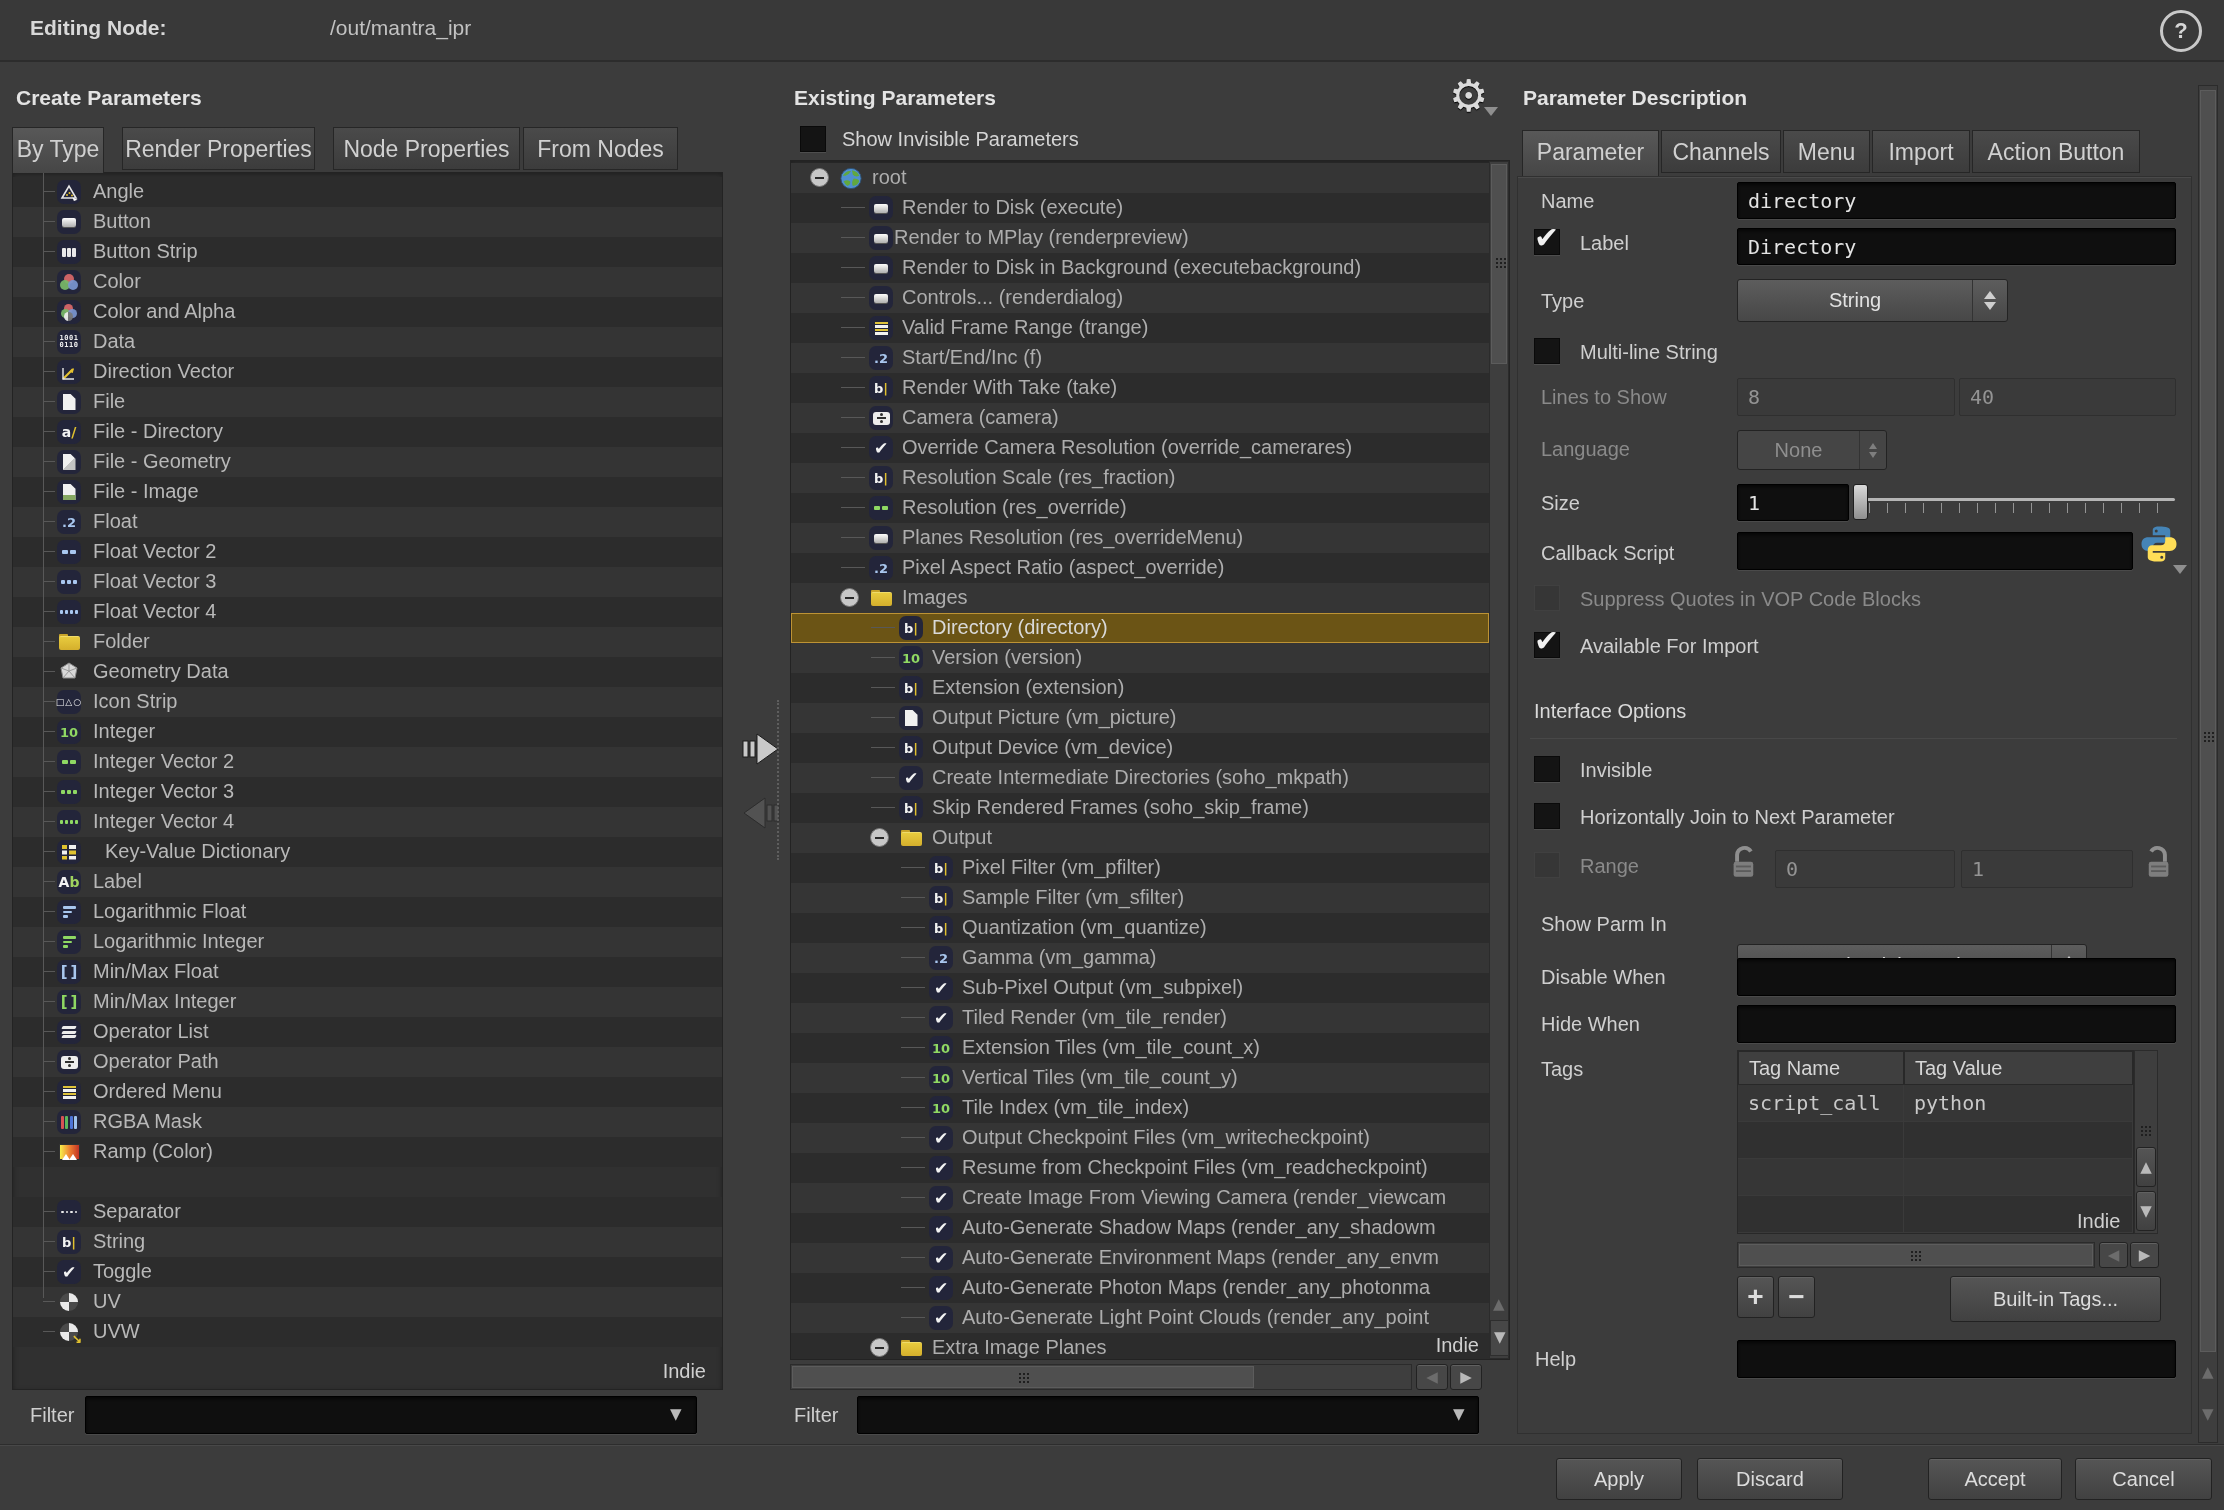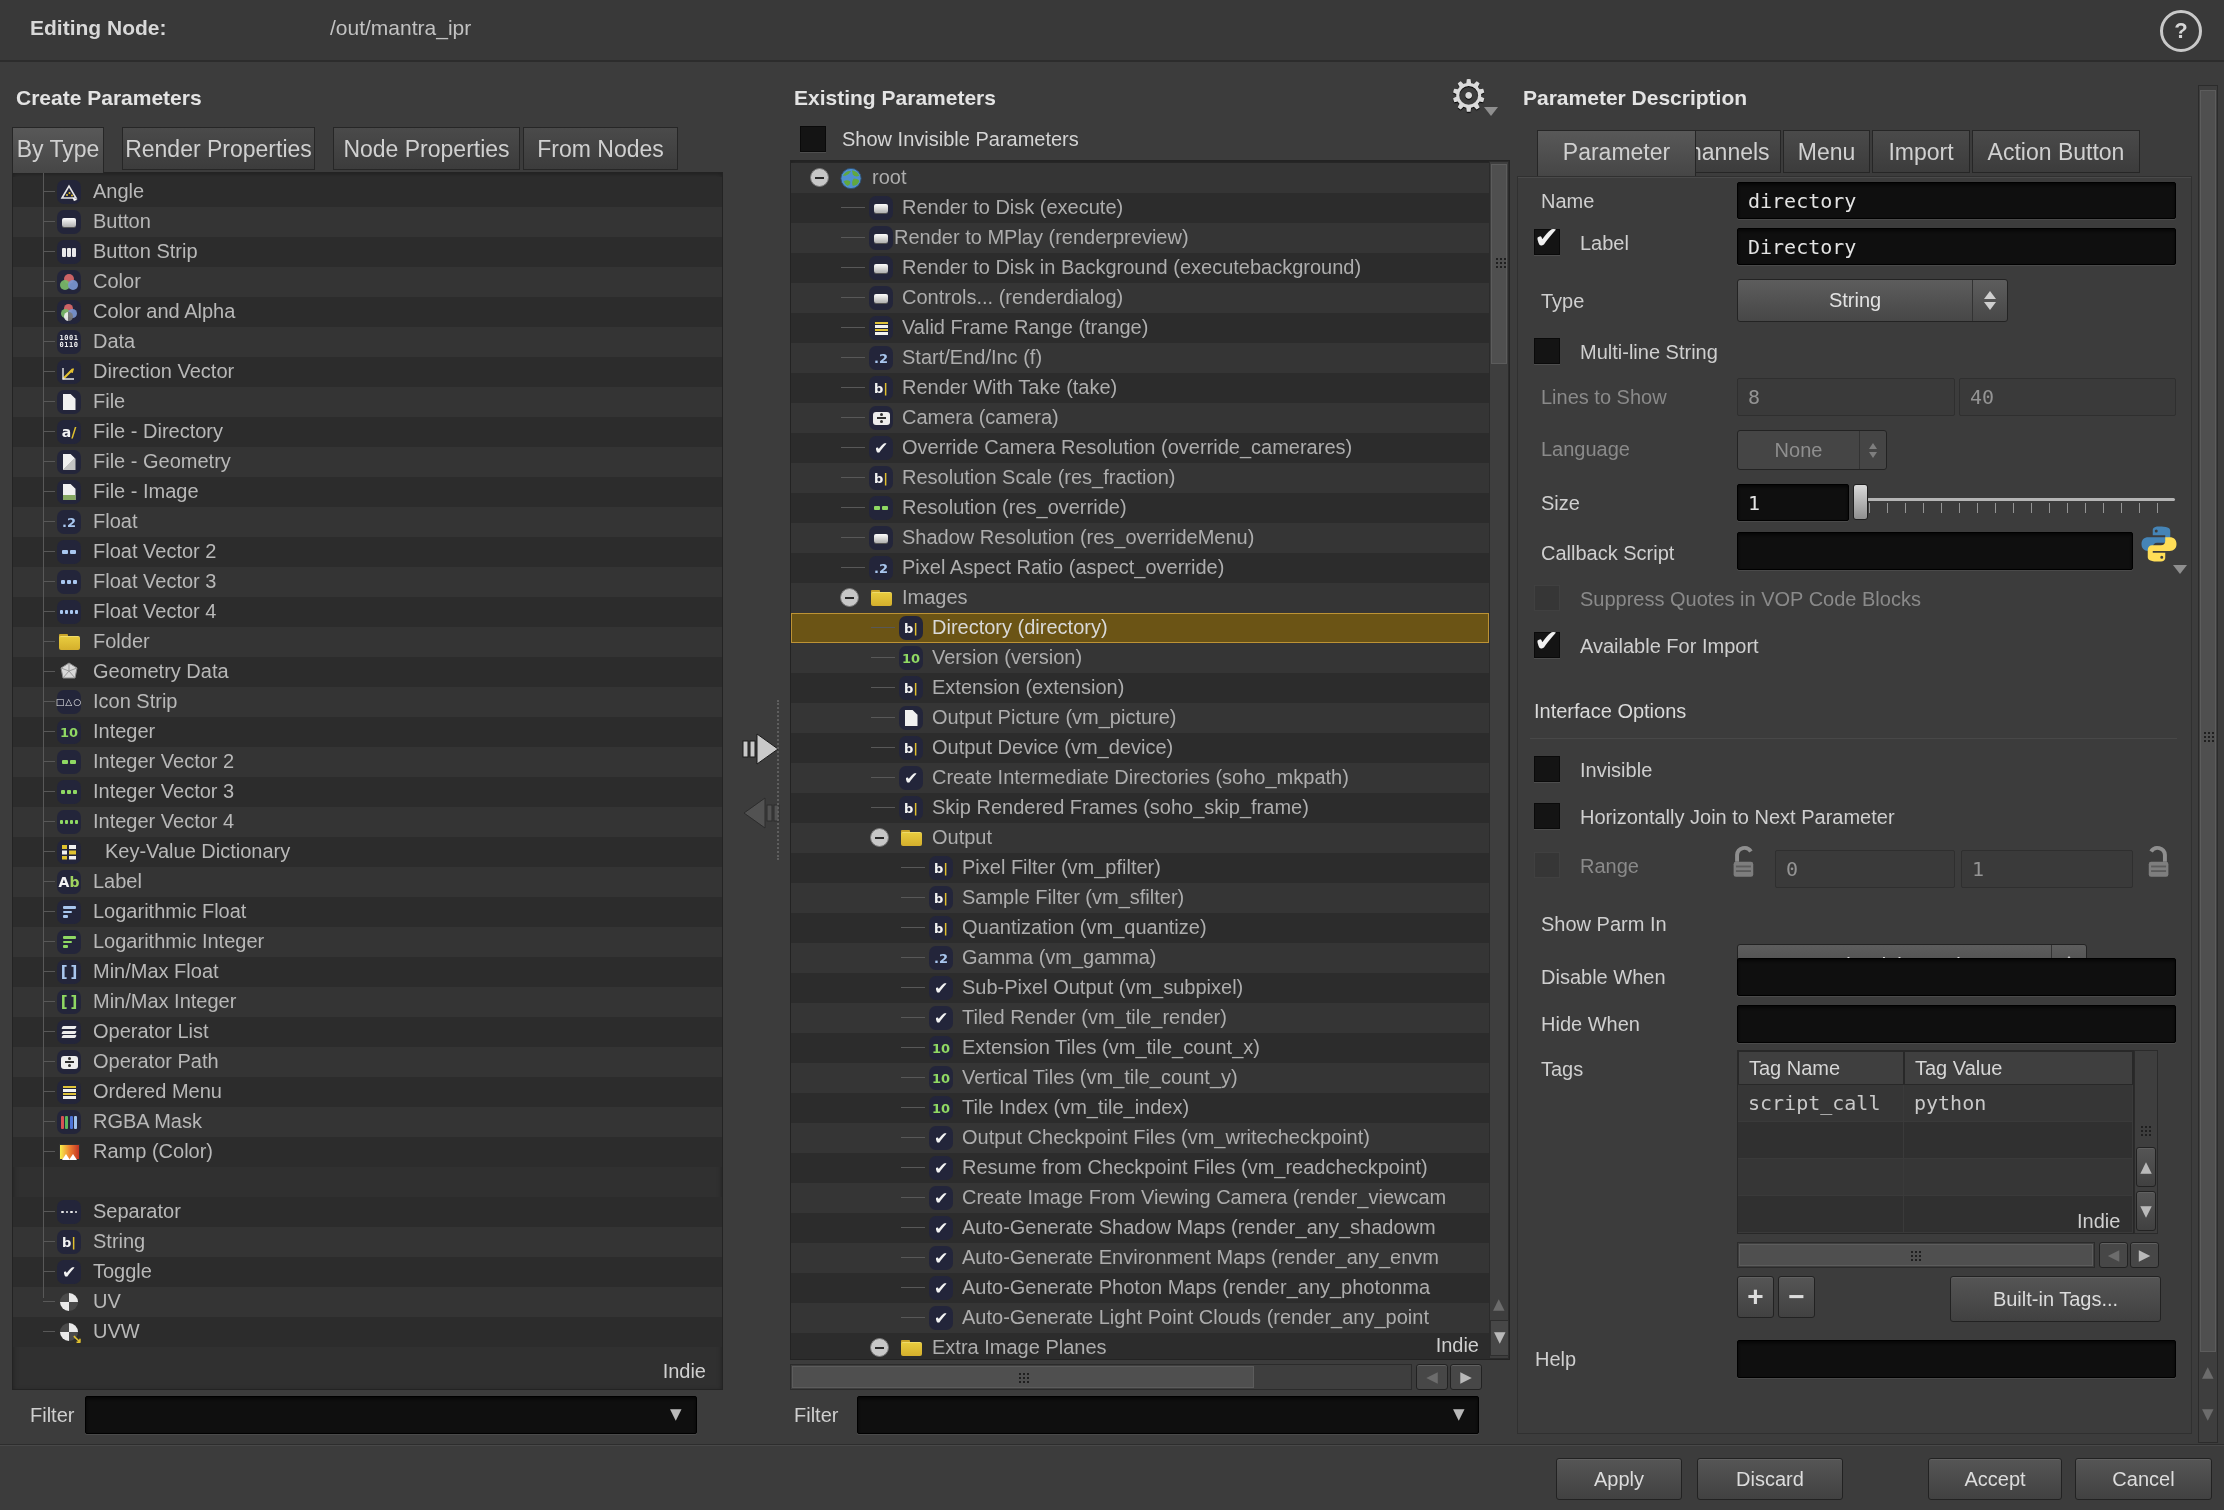--- a/index.html
+++ b/index.html
@@ -629,21 +629,21 @@
                 <i style="width:6px"></i>
               </span>
             </span>
             <span class="rowlab" style="left: 111px;">Resolution (res_override)</span>
           </div>
           <div class="trow even" style="top: 360px; width: 698px;">
             <i class="tick" style="left: 50px; width: 24px;"></i>
             <span class="pic" style="left: 78px;">
               <i class="btnface"></i>
             </span>
-            <span class="rowlab" style="left: 111px;">Shadow Resolution (res_overrideMenu)</span>
+            <span class="rowlab" style="left: 111px;">Planes Resolution (res_overrideMenu)</span>
           </div>
           <div class="trow odd" style="top: 390px; width: 698px;">
             <i class="tick" style="left: 50px; width: 24px;"></i>
             <span class="pic" style="left: 78px;">
               <b class="t blue">.2</b>
             </span>
             <span class="rowlab" style="left: 111px;">Pixel Aspect Ratio (aspect_override)</span>
           </div>
           <div class="trow even" style="top: 420px; width: 698px;">
             <span class="clps" style="left: 49px;">
@@ -871,21 +871,21 @@
     <div class="flabel" style="left:7px;top:1324px;">Filter</div>
     <div>
       <input class="tinput" style="left: 70px; top: 1316px; width: 622px; height: 38px;" value="">
       <div class="arr" style="left:666px;top:1327px;">▼</div>
     </div>
   </div>
 
   <div id="right-panel" class="panel">
     <div class="ptitle" style="left:6px;top:6px;">Parameter Description</div>
     <div id="right-tabs" class="tabs" style="left:0;top:50px;width:707px;">
-        <div class="tab active" style="left: 20px; width: 159px;">Parameter</div>
+        <div class="tab active" style="left: 5px; width: 137px;">Parameter</div>
         <div class="tab" style="left: 144px; width: 120px;">Channels</div>
         <div class="tab" style="left: 266px; width: 87px;">Menu</div>
         <div class="tab" style="left: 355px; width: 98px;">Import</div>
         <div class="tab" style="left: 455px; width: 168px;">Action Button</div>
       </div>
     <div style="position:absolute;left:0;top:96px;width:673px;height:1256px;border:1px solid #303030;box-shadow:inset 0 1px 0 #4a4a4a;"></div>
 
     <div class="flabel" style="left:24px;top:110px;">Name</div>
     <input class="tinput" style="left: 220px; top: 102px; width: 439px; height: 37px;" value="directory">
 

